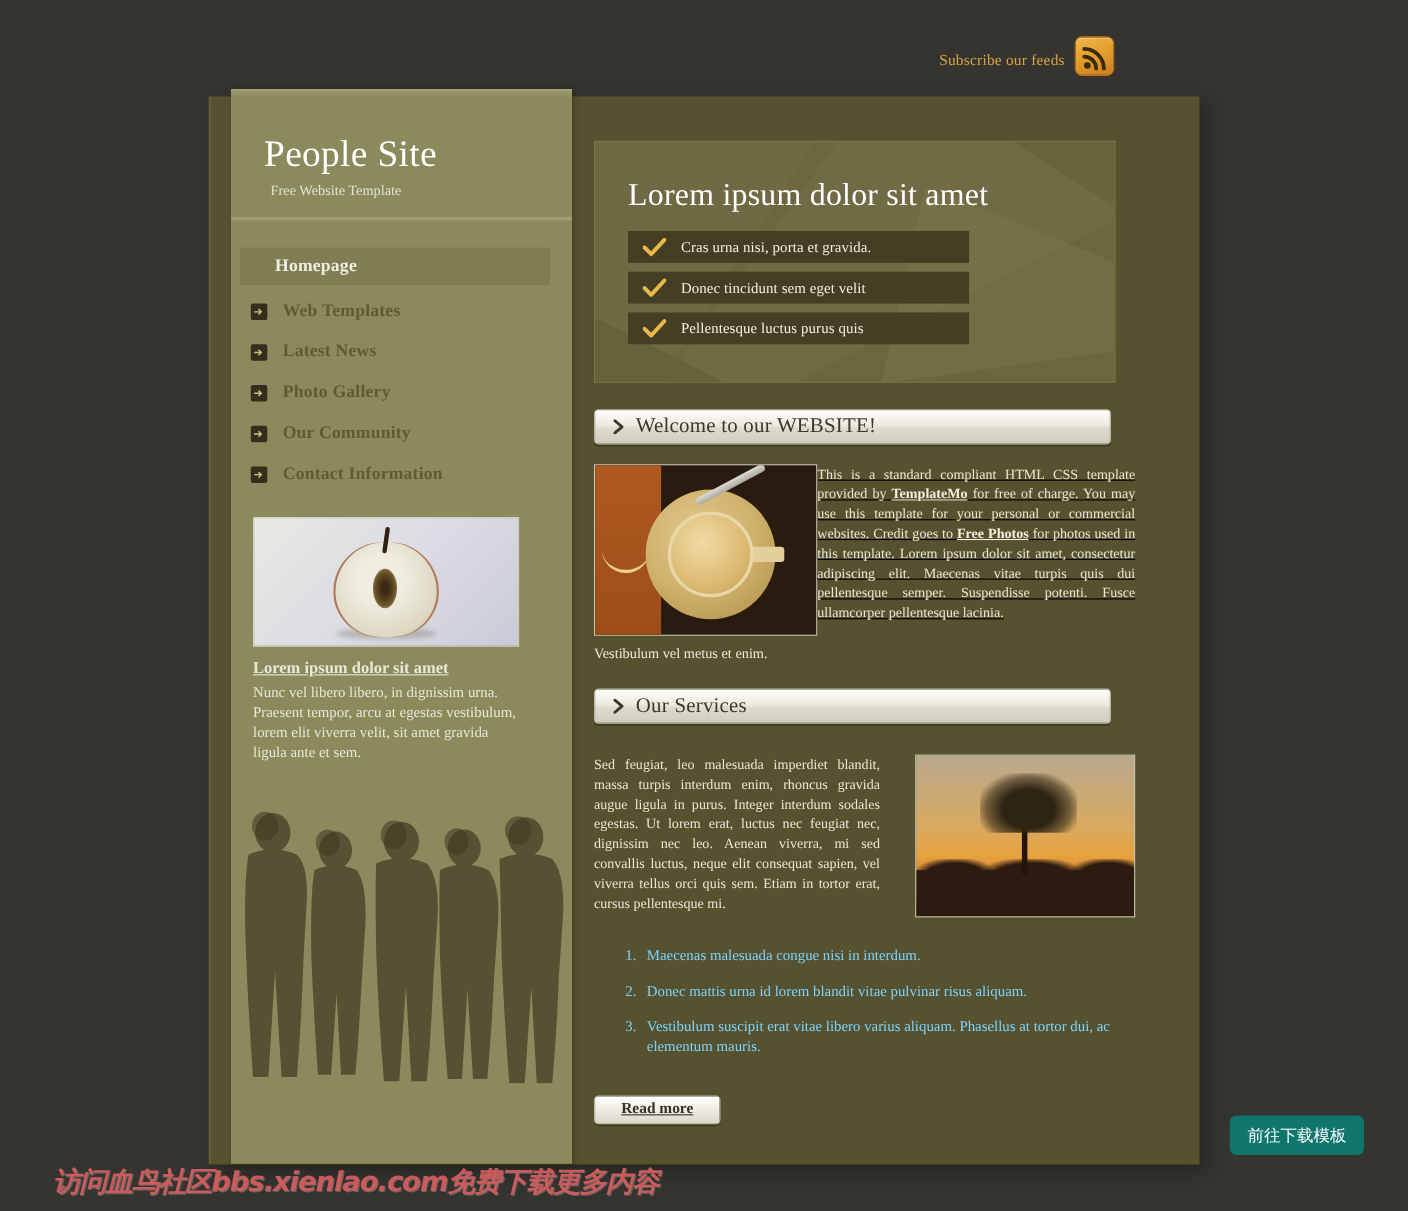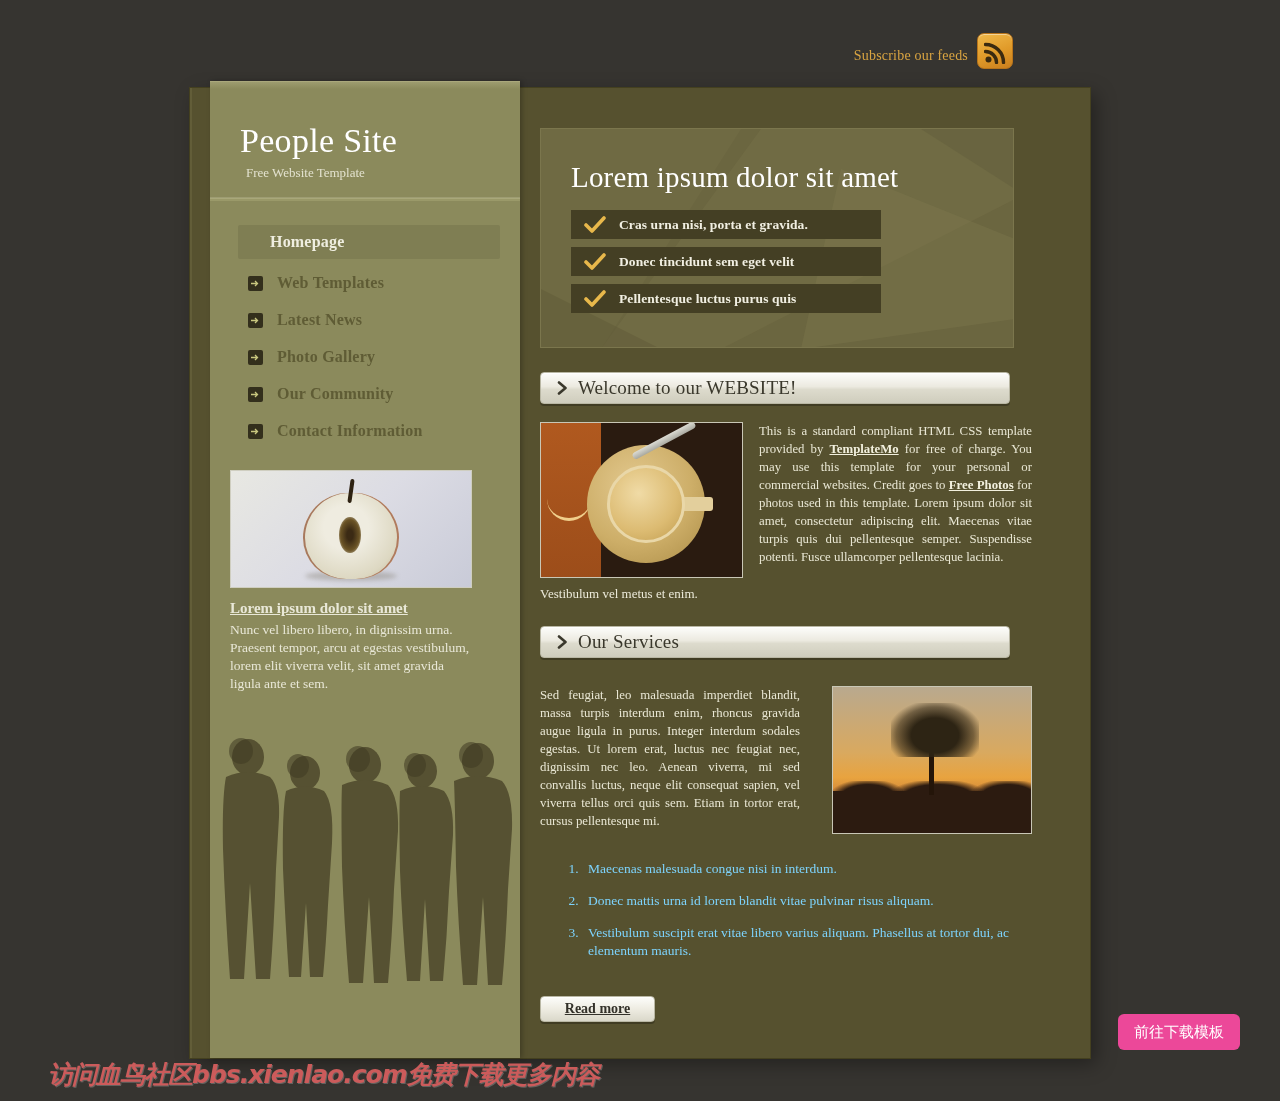--- a/index.html
+++ b/index.html
@@ -63,21 +63,21 @@
     line-height: 1.05; letter-spacing: .3px;
   }
   .brand .tagline {
     margin-top: 6px; font-size: 13px; color: #e3e2cf; padding-left: 6px;
   }
   .brand-sep {
     height: 3px; background: #9a9969;
     border-top: 1px solid #a9a87a;
   }
 
-  .nav { padding: 24px 20px 0 28px; }
+  .nav { padding: 24px 20px 0 8px; }
   .nav-item {
     display: flex; align-items: center; gap: 14px;
     height: 33px; margin-bottom: 4px; padding-left: 10px;
     text-decoration: none; cursor: pointer;
   }
   .nav-item .arrow {
     width: 15px; height: 15px; flex: 0 0 15px;
     background: #332f1c; border-radius: 2px;
     display:flex; align-items:center; justify-content:center;
   }
@@ -166,27 +166,27 @@
     letter-spacing: .2px;
   }
   .banner ul { position: relative; list-style: none; margin: 16px 0 0 30px; }
   .banner li {
     width: 310px; height: 29px; margin-bottom: 8px;
     background: #443f24;
     display: flex; align-items: center;
   }
   .banner li .check { width: 48px; text-align:center; display:flex; justify-content:center; }
   .banner li .txt {
-    font-size: 13.5px; font-weight: bold; color: #f1efe2; letter-spacing: .1px;
+    font-size: 13.5px; font-weight: normal; color: #f1efe2; letter-spacing: .1px;
   }
 
   .section { margin-top: 24px; }
   .section .bar { width: 470px; }
 
-  .welcome-body { display: flex; gap: 16px; margin-top: 18px; }
+  .welcome-body { display: flex; margin-top: 18px; text-decoration: underline; }
   .coffee-photo {
     width: 203px; height: 156px; border: 1px solid #c9c7b6;
     background: #2a1b10; position: relative; overflow: hidden; flex: 0 0 203px;
   }
   .coffee-photo .bg-left {
     position:absolute; left:0; top:0; width:60px; height:156px;
     background: linear-gradient(#b0591f,#9c4d1a);
   }
   .coffee-photo .saucer {
     position:absolute; left:46px; top:22px; width:118px; height:118px;
@@ -257,21 +257,21 @@
     position: absolute; left: 48px; top: 1058px;
     font-family: "DejaVu Sans", sans-serif;
     font-size: 25px; font-weight: bold; font-style: italic;
     color: #d95f5f; opacity: .92; white-space: nowrap;
     letter-spacing: -1px;
     text-shadow: 1px 1px 0 rgba(255,255,255,.25);
   }
   .dl-button {
     position: absolute; right: 40px; top: 1014px;
     width: 122px; height: 36px; border-radius: 6px;
-    background: #ec4899; color: #fff;
+    background: #0f766e; color: #fff;
     font-family: "DejaVu Sans", sans-serif; font-size: 15px;
     display: flex; align-items: center; justify-content: center;
     cursor: pointer; border: none;
   }
 </style>
 </head>
 <body>
 
 <div class="page">
 

